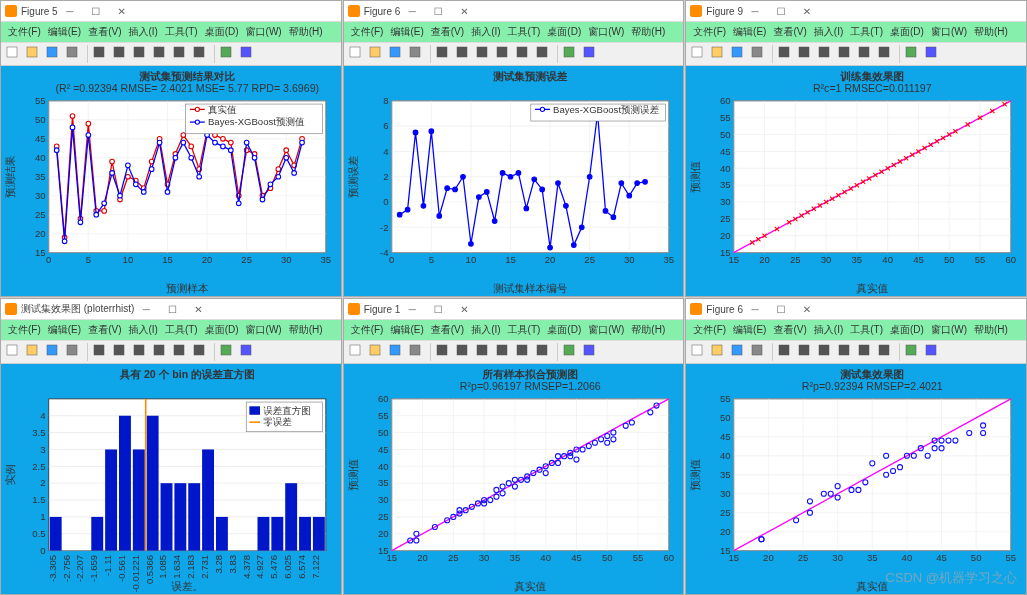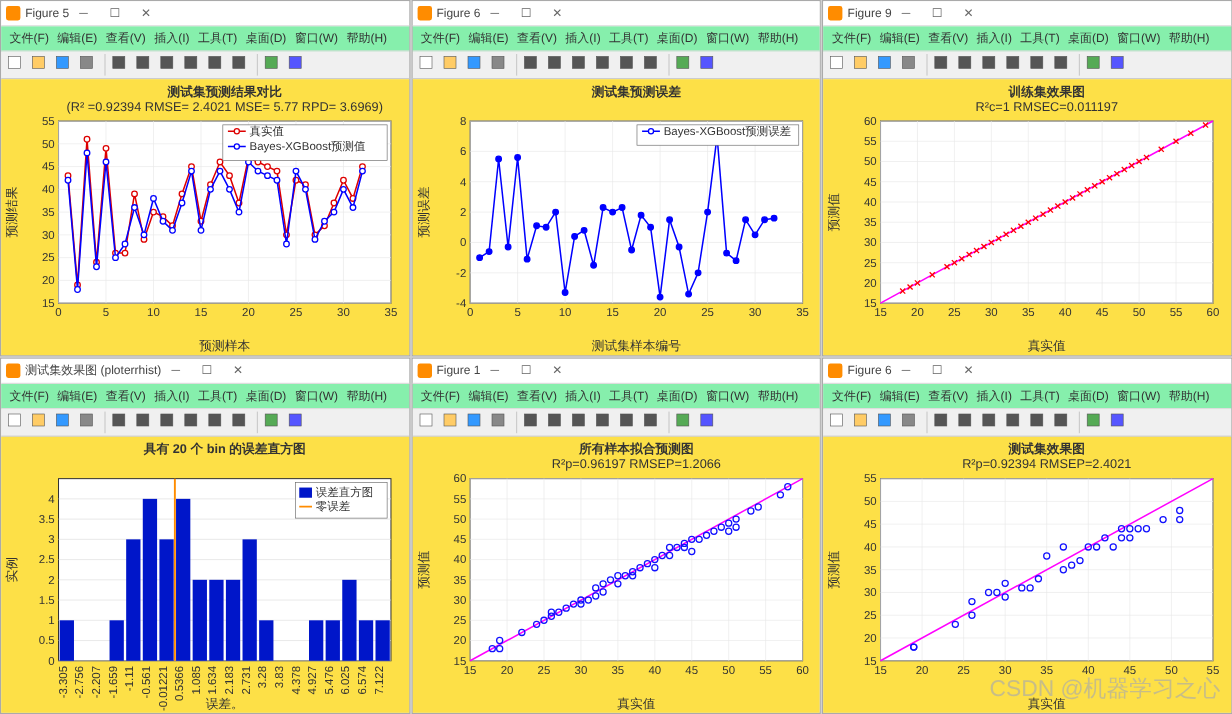--- a/index.html
+++ b/index.html
@@ -8,28 +8,28 @@
 .titlebar{background:#fff;display:flex;align-items:center;padding:2px 4px;border-bottom:1px solid #ddd;height:16px;justify-content:flex-start}
 .titlebar-left{display:flex;align-items:center;gap:4px}
 .ticon{width:12px;height:12px;background:#ff8c00;border-radius:2px}
 .ttext{font-size:10px;color:#444}
 .winctrl{display:flex;gap:2px}
 .winctrl span{width:24px;height:14px;display:flex;align-items:center;justify-content:center;color:#666;font-size:10px;cursor:pointer}
 .menubar{display:flex;gap:1px;padding:2px 4px;font-size:10px;color:#333;border-bottom:1px solid #ddd;background:#86efac}
 .menubar span{padding:1px 3px;cursor:pointer}
 .toolbar{display:flex;gap:2px;padding:2px 4px;border-bottom:1px solid #ccc;background:#f0f0f0}
 .tbtn{width:16px;height:16px;display:flex;align-items:center;justify-content:center;cursor:pointer;border:1px solid transparent}
-.plotarea{flex:1;background:#fde047;position:relative;margin:0}
+.plotarea{flex:1;background:#0ea5e9;position:relative;margin:0}
 svg{width:100%;height:100%;display:block}
 .axis-label{font-size:10px;fill:#333}
 .tick-label{font-size:9px;fill:#333}
 .title-text{font-size:10px;fill:#333}
 .legend-box{fill:#fff;stroke:#666;stroke-width:0.5}
 .legend-text{font-size:9px;fill:#333}
-.watermark{position:fixed;right:10px;bottom:8px;font-size:19px;color:rgba(170,170,170,0.65);pointer-events:none;font-weight:400}
+.watermark{position:fixed;right:10px;bottom:8px;font-size:13px;color:rgba(170,170,170,0.65);pointer-events:none;font-weight:400}
 </style>
 </head>
 <body>
 
 <div class="grid" id="grid">
     <div class="win">
       <div class="titlebar">
     <div class="titlebar-left">
       <div class="ticon"></div>
       <span class="ttext">Figure 5</span>

